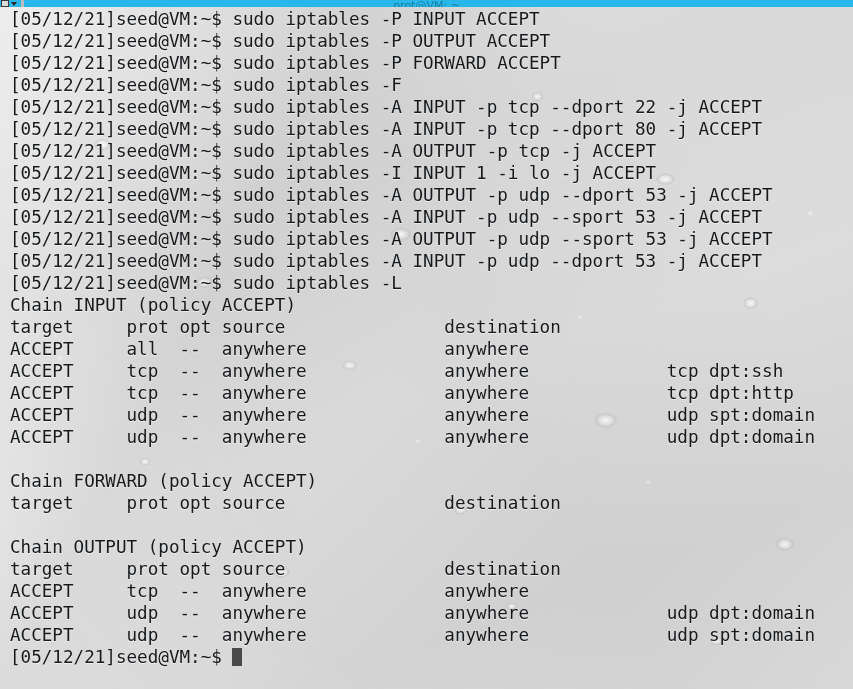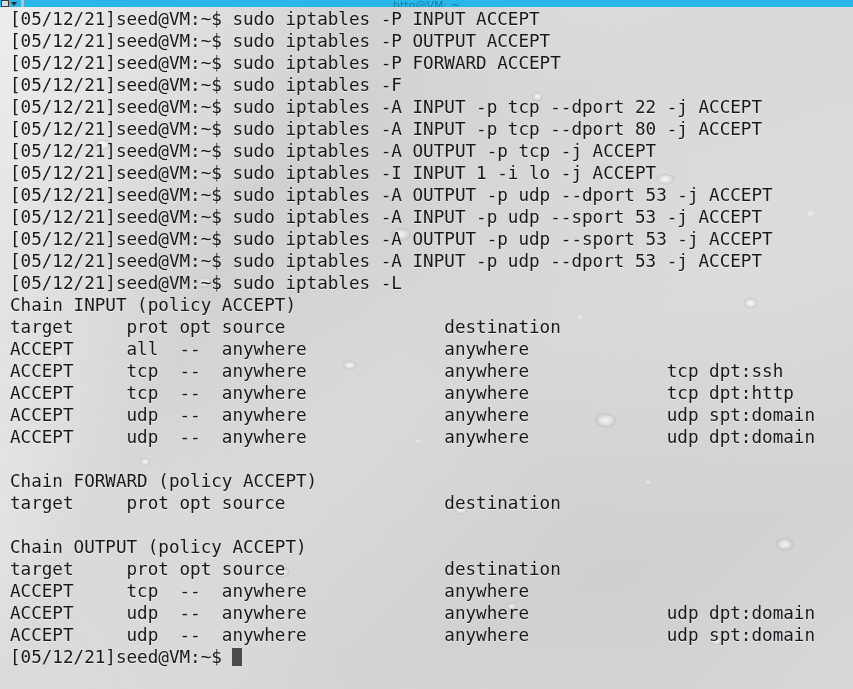--- a/index.html
+++ b/index.html
@@ -155,20 +155,20 @@
 <div id="window">
 
   <div id="wallpaper"></div>
 
   <div id="titlebar">
     <div id="titlebar-left">
       <span class="tb-icon"></span>
       <span class="tb-caret"></span>
       <span class="tb-sep"></span>
     </div>
-    <div id="titlebar-title">http@VM: ~</div>
+    <div id="titlebar-title">prot@VM: ~</div>
   </div>
 
   <div id="terminal">
     <div id="screen"><div class="line">[05/12/21]seed@VM:~$ sudo iptables -P INPUT ACCEPT</div><div class="line">[05/12/21]seed@VM:~$ sudo iptables -P OUTPUT ACCEPT</div><div class="line">[05/12/21]seed@VM:~$ sudo iptables -P FORWARD ACCEPT</div><div class="line">[05/12/21]seed@VM:~$ sudo iptables -F</div><div class="line">[05/12/21]seed@VM:~$ sudo iptables -A INPUT -p tcp --dport 22 -j ACCEPT</div><div class="line">[05/12/21]seed@VM:~$ sudo iptables -A INPUT -p tcp --dport 80 -j ACCEPT</div><div class="line">[05/12/21]seed@VM:~$ sudo iptables -A OUTPUT -p tcp -j ACCEPT</div><div class="line">[05/12/21]seed@VM:~$ sudo iptables -I INPUT 1 -i lo -j ACCEPT</div><div class="line">[05/12/21]seed@VM:~$ sudo iptables -A OUTPUT -p udp --dport 53 -j ACCEPT</div><div class="line">[05/12/21]seed@VM:~$ sudo iptables -A INPUT -p udp --sport 53 -j ACCEPT</div><div class="line">[05/12/21]seed@VM:~$ sudo iptables -A OUTPUT -p udp --sport 53 -j ACCEPT</div><div class="line">[05/12/21]seed@VM:~$ sudo iptables -A INPUT -p udp --dport 53 -j ACCEPT</div><div class="line">[05/12/21]seed@VM:~$ sudo iptables -L</div><div class="line">Chain INPUT (policy ACCEPT)</div><div class="line">target     prot opt source               destination         </div><div class="line">ACCEPT     all  --  anywhere             anywhere            </div><div class="line">ACCEPT     tcp  --  anywhere             anywhere             tcp dpt:ssh</div><div class="line">ACCEPT     tcp  --  anywhere             anywhere             tcp dpt:http</div><div class="line">ACCEPT     udp  --  anywhere             anywhere             udp spt:domain</div><div class="line">ACCEPT     udp  --  anywhere             anywhere             udp dpt:domain</div><div class="line"></div><div class="line">Chain FORWARD (policy ACCEPT)</div><div class="line">target     prot opt source               destination         </div><div class="line"></div><div class="line">Chain OUTPUT (policy ACCEPT)</div><div class="line">target     prot opt source               destination         </div><div class="line">ACCEPT     tcp  --  anywhere             anywhere            </div><div class="line">ACCEPT     udp  --  anywhere             anywhere             udp dpt:domain</div><div class="line">ACCEPT     udp  --  anywhere             anywhere             udp spt:domain</div><div class="line"><span>[05/12/21]seed@VM:~$ </span><span class="cursor"></span></div></div>
   </div>
 
 </div>
 
 </body></html>

